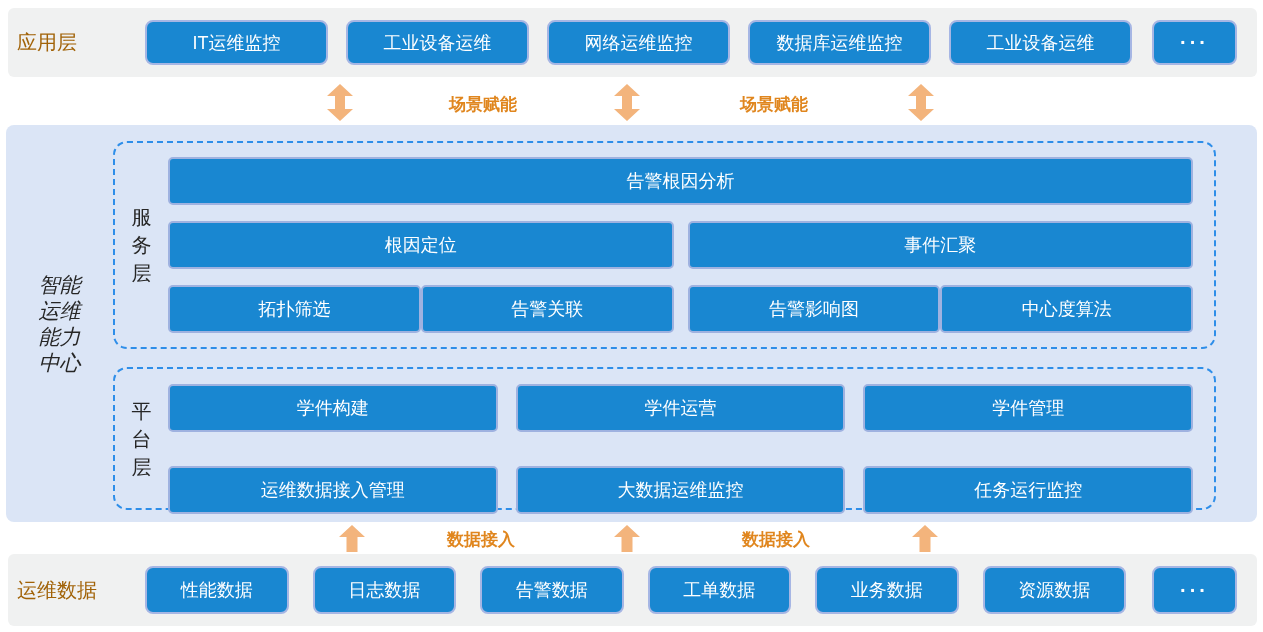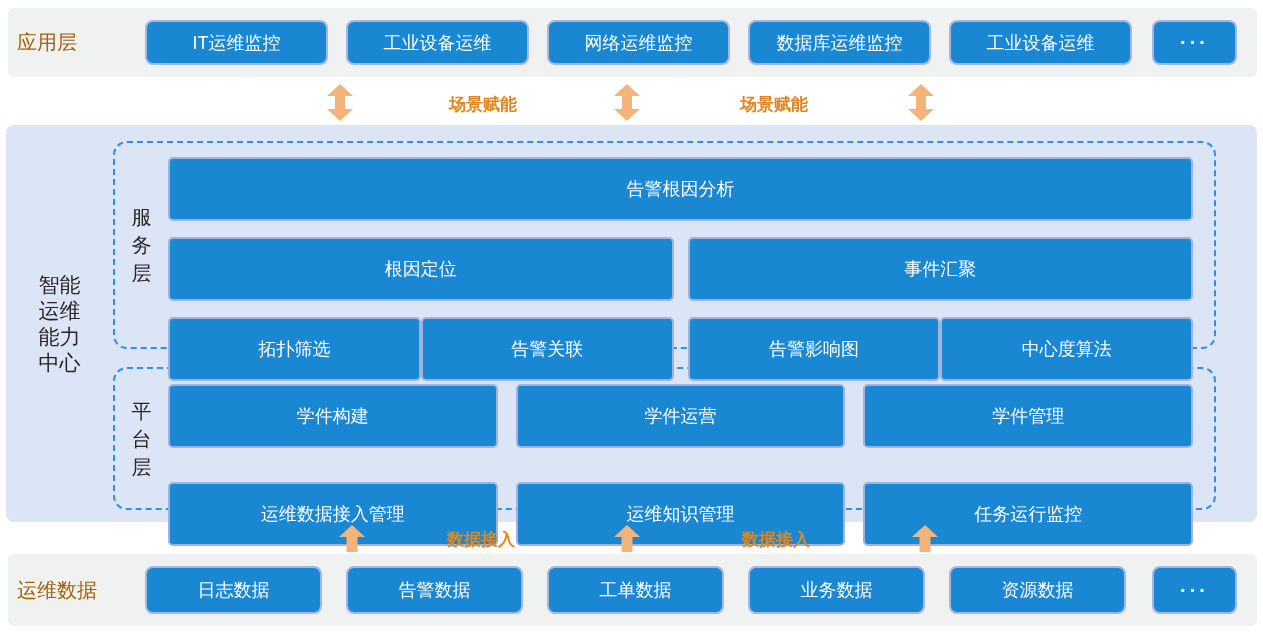--- a/index.html
+++ b/index.html
@@ -28,35 +28,35 @@
   .arrow-row-bottom{top:522px;height:32px;}
   .arrow{position:absolute;}
   .flow-label{position:absolute;transform:translateX(-50%);font-size:17px;font-weight:bold;
               color:#e0861e;white-space:nowrap;}
 
   
   .mid{position:absolute;left:6px;top:125px;width:1251px;height:397px;background:#dbe5f6;
        border-radius:8px;box-sizing:border-box;}
   .mid-label{position:absolute;left:0;top:0;width:107px;height:100%;display:flex;
              flex-direction:column;align-items:center;justify-content:center;
-             font-size:21px;line-height:26px;color:#262626;}
+             font-size:21px;line-height:26px;color:#262626;font-style:italic;}
   .mid-content{position:absolute;left:107px;top:16px;width:1103px;}
   .dashed{box-sizing:border-box;border:2px dashed #2e8ee9;border-radius:14px;display:flex;}
   .dashed-service{height:208px;margin-bottom:18px;}
   .dashed-platform{height:143px;}
   .v-label{flex:0 0 53px;display:flex;flex-direction:column;align-items:center;
            justify-content:center;font-size:20px;line-height:28px;color:#262626;}
   .v-label span{display:block;}
   .rows{flex:1;padding:14px 21px 0 0;display:flex;flex-direction:column;}
   .dashed-service .rows{gap:16px;}
   .dashed-platform .rows{padding-top:15px;gap:34px;}
   .mrow{display:flex;gap:14px;}
   .mrow-cols{display:flex;gap:18px;}
   .half{flex:1;display:flex;}
-  .mbox{height:64px;background:#1987d1;border:2px solid #9fb2e0;border-radius:5px;
+  .mbox{height:48px;background:#1987d1;border:2px solid #9fb2e0;border-radius:5px;
         color:#ffffff;font-size:18px;display:flex;align-items:center;justify-content:center;
         box-sizing:border-box;flex:1;white-space:nowrap;}
 </style>
 </head>
 <body>
 
 <div class="page">
 
   <div class="bar bar-top">
     <div class="bar-label">应用层</div>
@@ -127,21 +127,21 @@
           <span>层</span>
         </div>
         <div class="rows">
           <div class="mrow-cols">
             <div class="mbox">学件构建</div>
             <div class="mbox">学件运营</div>
             <div class="mbox">学件管理</div>
           </div>
           <div class="mrow-cols">
             <div class="mbox">运维数据接入管理</div>
-            <div class="mbox">运维知识管理</div>
+            <div class="mbox">大数据运维监控</div>
             <div class="mbox">任务运行监控</div>
           </div>
         </div>
       </div>
 
     </div>
   </div>
 
   <div class="arrow-row arrow-row-bottom">
     <svg class="arrow" style="left:339px;top:3px;" width="26" height="27" viewBox="0 0 26 27">
@@ -153,20 +153,21 @@
     </svg>
     <div class="flow-label" style="left:776px;top:6px;">数据接入</div>
     <svg class="arrow" style="left:912px;top:3px;" width="26" height="27" viewBox="0 0 26 27">
       <path d="M13 0 L26 12 L18.5 12 L18.5 27 L7.5 27 L7.5 12 L0 12 Z" fill="#f3b47c"></path>
     </svg>
   </div>
 
   <div class="bar bar-bottom">
     <div class="bar-label">运维数据</div>
     <div class="bar-boxes">
+      <div class="bluebox">性能数据</div>
       <div class="bluebox">日志数据</div>
       <div class="bluebox">告警数据</div>
       <div class="bluebox">工单数据</div>
       <div class="bluebox">业务数据</div>
       <div class="bluebox">资源数据</div>
       <div class="bluebox more">···</div>
     </div>
   </div>
 
 </div>

